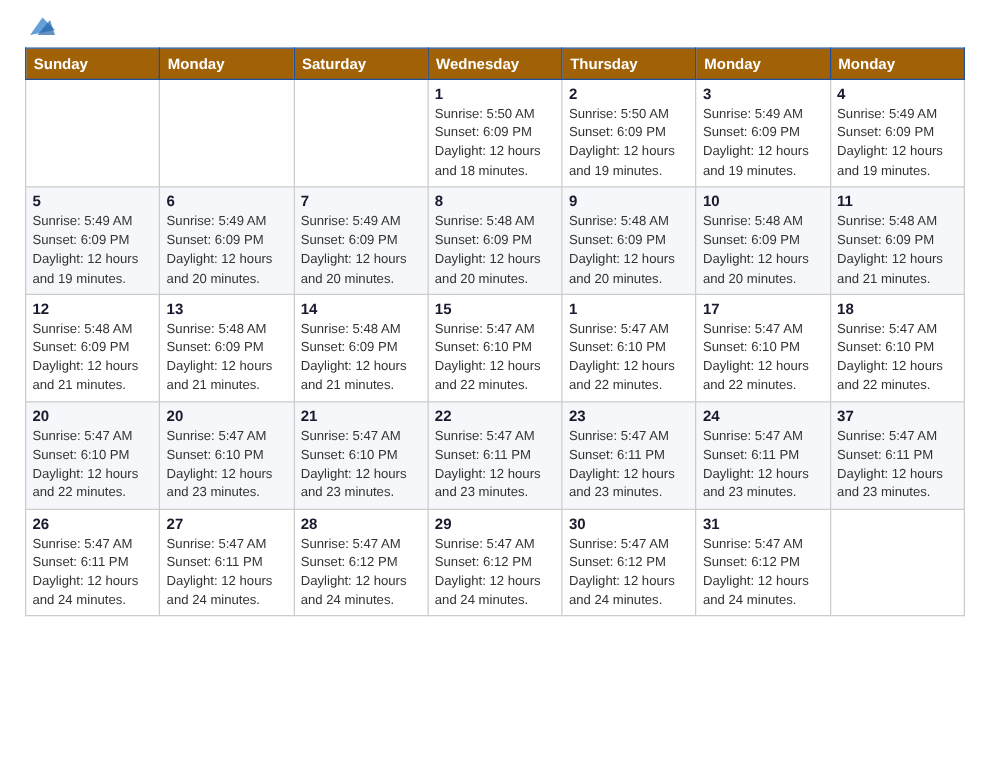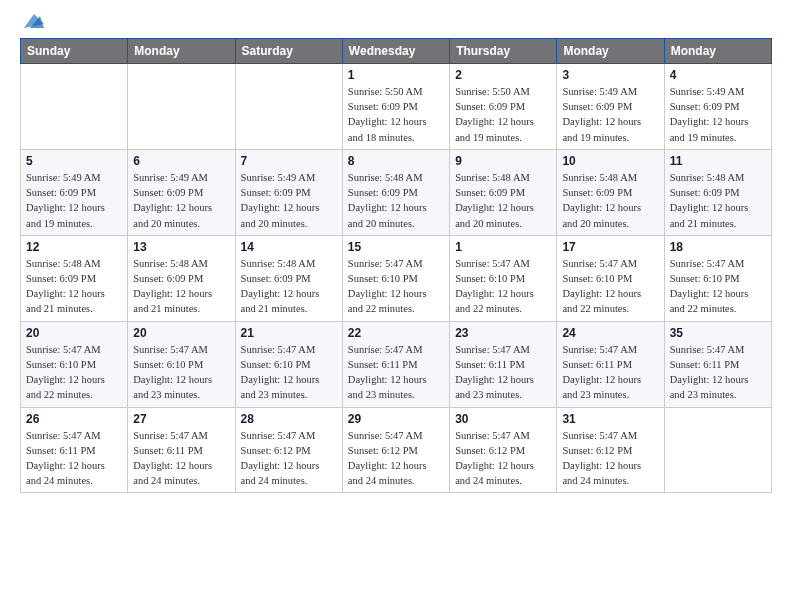--- a/index.html
+++ b/index.html
@@ -36,21 +36,21 @@
       color: #333;
       margin-top: 2px;
     }
     .calendar-table {
       width: 100%;
       border-collapse: collapse;
       margin-top: 6px;
       font-size: 11px;
     }
     .calendar-table th {
-      background: #737373;
+      background: #a16207;
       color: #fff;
       text-align: left;
       padding: 5px 6px;
       font-size: 12px;
       font-weight: bold;
       border: 1px solid #1e50a0;
     }
     .calendar-table td {
       border: 1px solid #ccc;
       vertical-align: top;
@@ -67,21 +67,20 @@
       font-size: 12px;
       font-weight: bold;
       color: #1a1a2e;
       margin-bottom: 2px;
       display: block;
     }
     .day-info {
       color: #333;
       font-size: 10.5px;
       line-height: 1.45;
-      font-family: Liberation Serif, serif;
     }
     .empty-cell {
       background: #f9f9f9;
     }
     .logo-wrapper {
       display: flex;
       align-items: center;
       gap: 0;
     }
     .logo-text-block {
@@ -242,21 +241,21 @@
           </td>
           <td>
             <span class="day-num">23</span>
             <div class="day-info">Sunrise: 5:47 AM<br>Sunset: 6:11 PM<br>Daylight: 12 hours<br>and 23 minutes.</div>
           </td>
           <td>
             <span class="day-num">24</span>
             <div class="day-info">Sunrise: 5:47 AM<br>Sunset: 6:11 PM<br>Daylight: 12 hours<br>and 23 minutes.</div>
           </td>
           <td>
-            <span class="day-num">35</span>
+            <span class="day-num">37</span>
             <div class="day-info">Sunrise: 5:47 AM<br>Sunset: 6:11 PM<br>Daylight: 12 hours<br>and 23 minutes.</div>
           </td>
         </tr>
         <tr>
           <td>
             <span class="day-num">26</span>
             <div class="day-info">Sunrise: 5:47 AM<br>Sunset: 6:11 PM<br>Daylight: 12 hours<br>and 24 minutes.</div>
           </td>
           <td>
             <span class="day-num">27</span>

